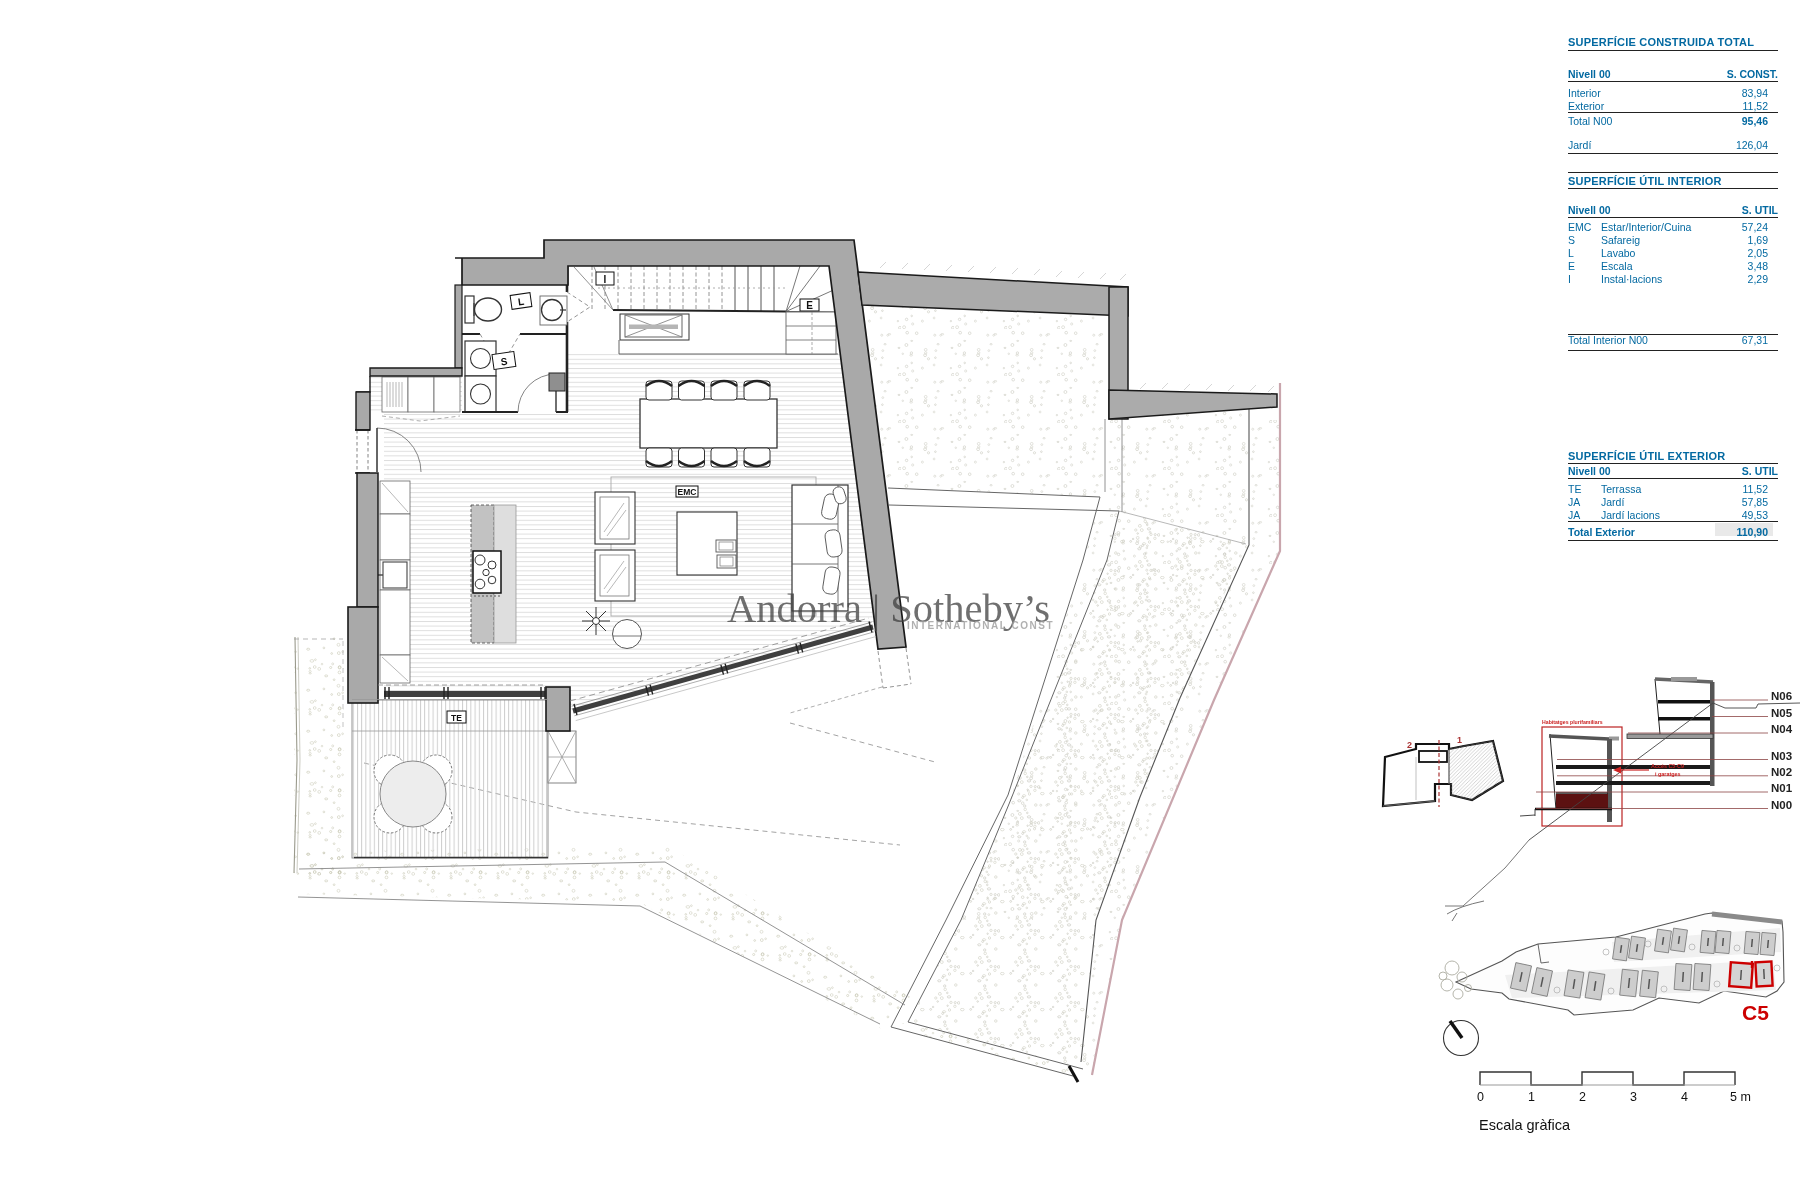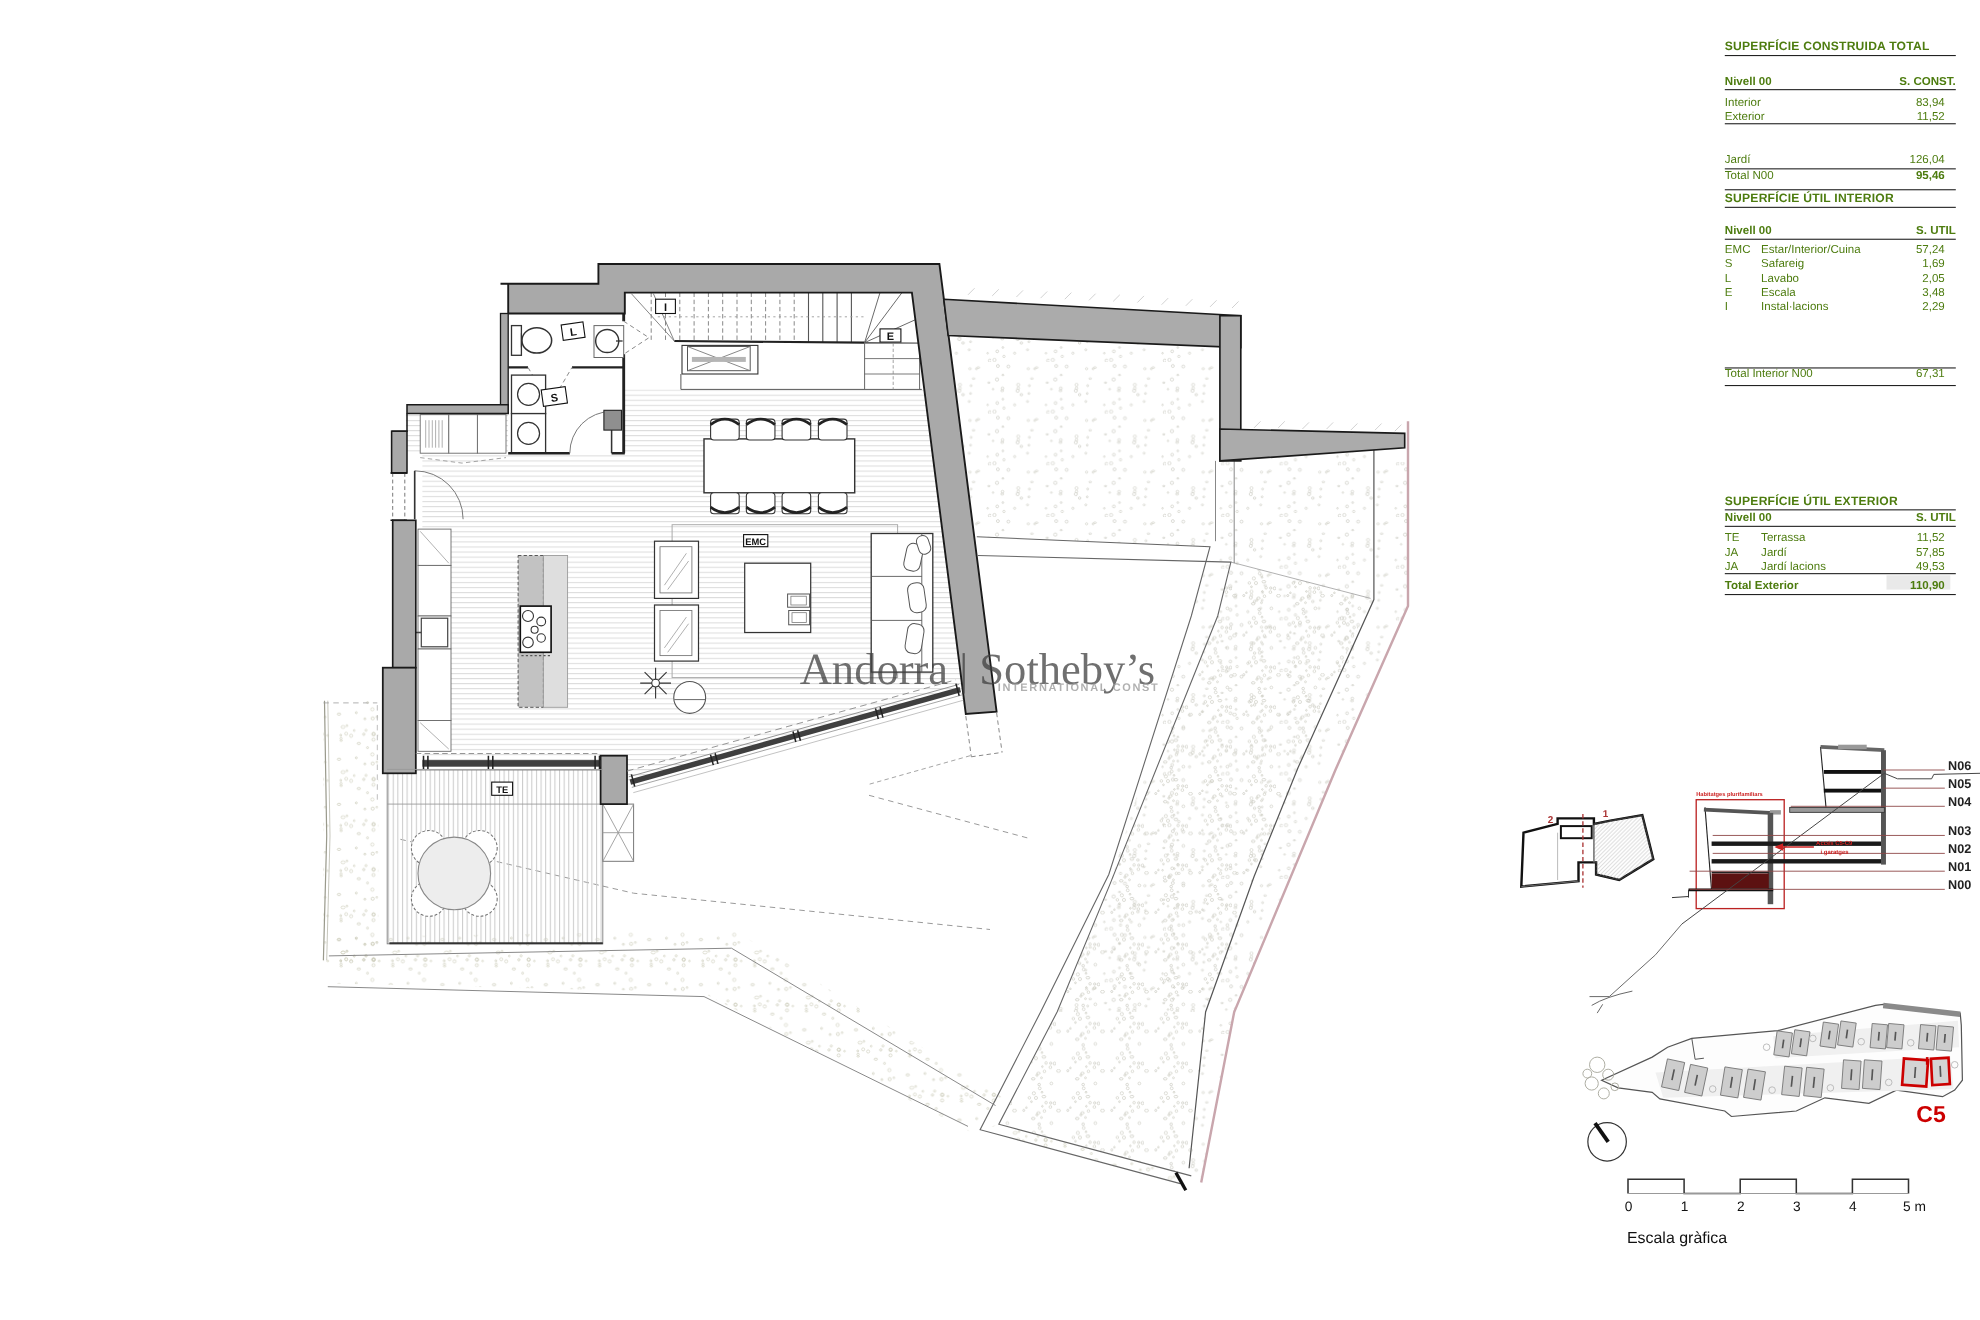--- a/index.html
+++ b/index.html
@@ -1,18 +1,18 @@
 <!DOCTYPE html>
 <html><head>
 <meta charset="utf-8">
 <style>
 html,body{margin:0;padding:0;background:#fff;font-family:"Liberation Sans",sans-serif;}
 #page{position:relative;width:1800px;height:1200px;overflow:hidden;background:#fff;}
 #page svg.main{position:absolute;left:0;top:0;}
-.tbl{position:absolute;left:1568px;width:210px;color:#4d7c0f;}
+.tbl{position:absolute;left:1568px;width:210px;color:#0369a1;}
 .trow{position:absolute;left:0;width:210px;font-size:10.5px;height:12px;}
 .trow .c1{position:absolute;left:0;}
 .trow .c2{position:absolute;left:33px;}
 .trow .cn{position:absolute;right:10px;text-align:right;}
 .trow .cnh{position:absolute;right:0;text-align:right;}
 .hline{position:absolute;left:0;width:210px;border-top:1.2px solid #222;height:0;}
 .b{font-weight:bold;}
 .ttl{font-size:11px;font-weight:bold;letter-spacing:0.2px;}
 .wm1{position:absolute;font-family:"Liberation Serif",serif;color:#404040;opacity:0.75;filter:blur(0.7px);text-align:center;}
 .wm2{position:absolute;color:#9d9d9d;opacity:0.8;font-weight:bold;filter:blur(0.7px);}
@@ -722,21 +722,21 @@
   <div class="hline" style="top:81px;"></div>
   <div class="trow" style="top:86.5px;">
         <span class="c1">Interior</span>
         <span class="cn">83,94</span>
       </div>
   <div class="trow" style="top:99.5px;">
         <span class="c1">Exterior</span>
         <span class="cn">11,52</span>
       </div>
   <div class="hline" style="top:111.5px;"></div>
-  <div class="trow" style="top:114.5px;margin-top:39px;">
+  <div class="trow" style="top:114.5px;">
         <span class="c1">Total N00</span>
         <span class="cn b">95,46</span>
       </div>
   <div class="trow" style="top:139px;">
         <span class="c1">Jardí</span>
         <span class="cn">126,04</span>
       </div>
   <div class="hline" style="top:152.5px;"></div>
 
   <div class="hline" style="top:172px;border-top-width:0.8px;"></div>

